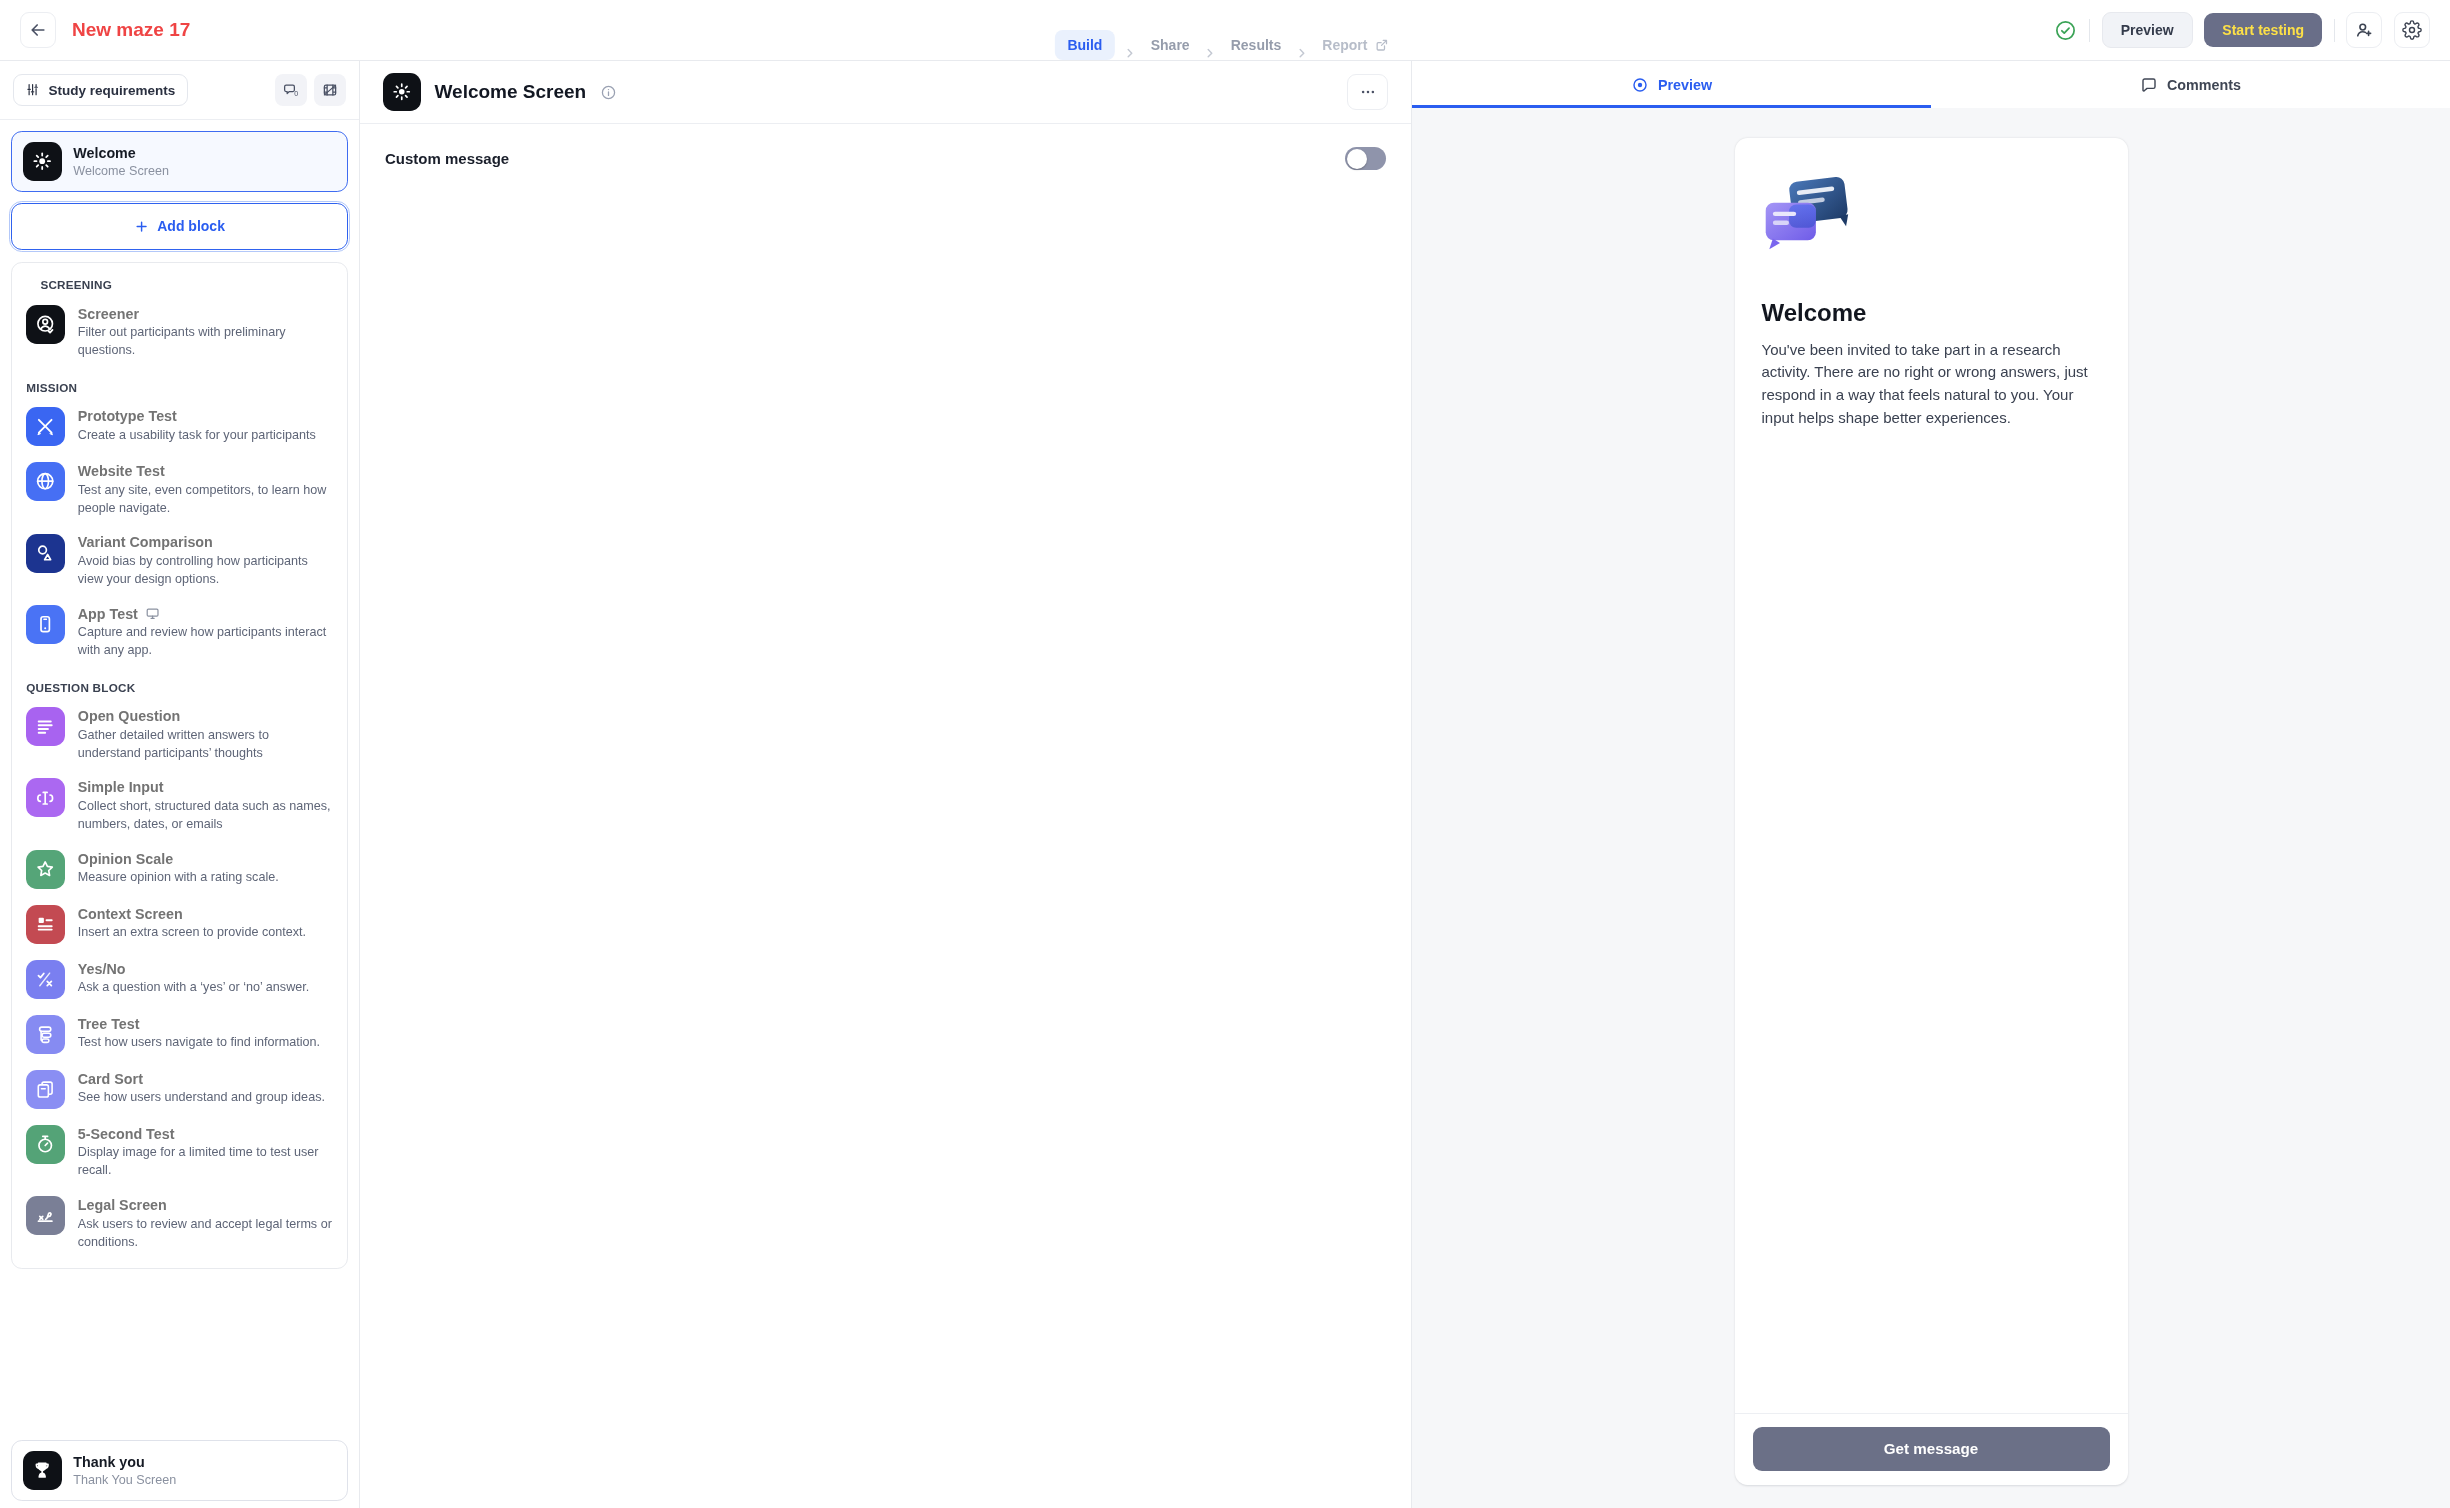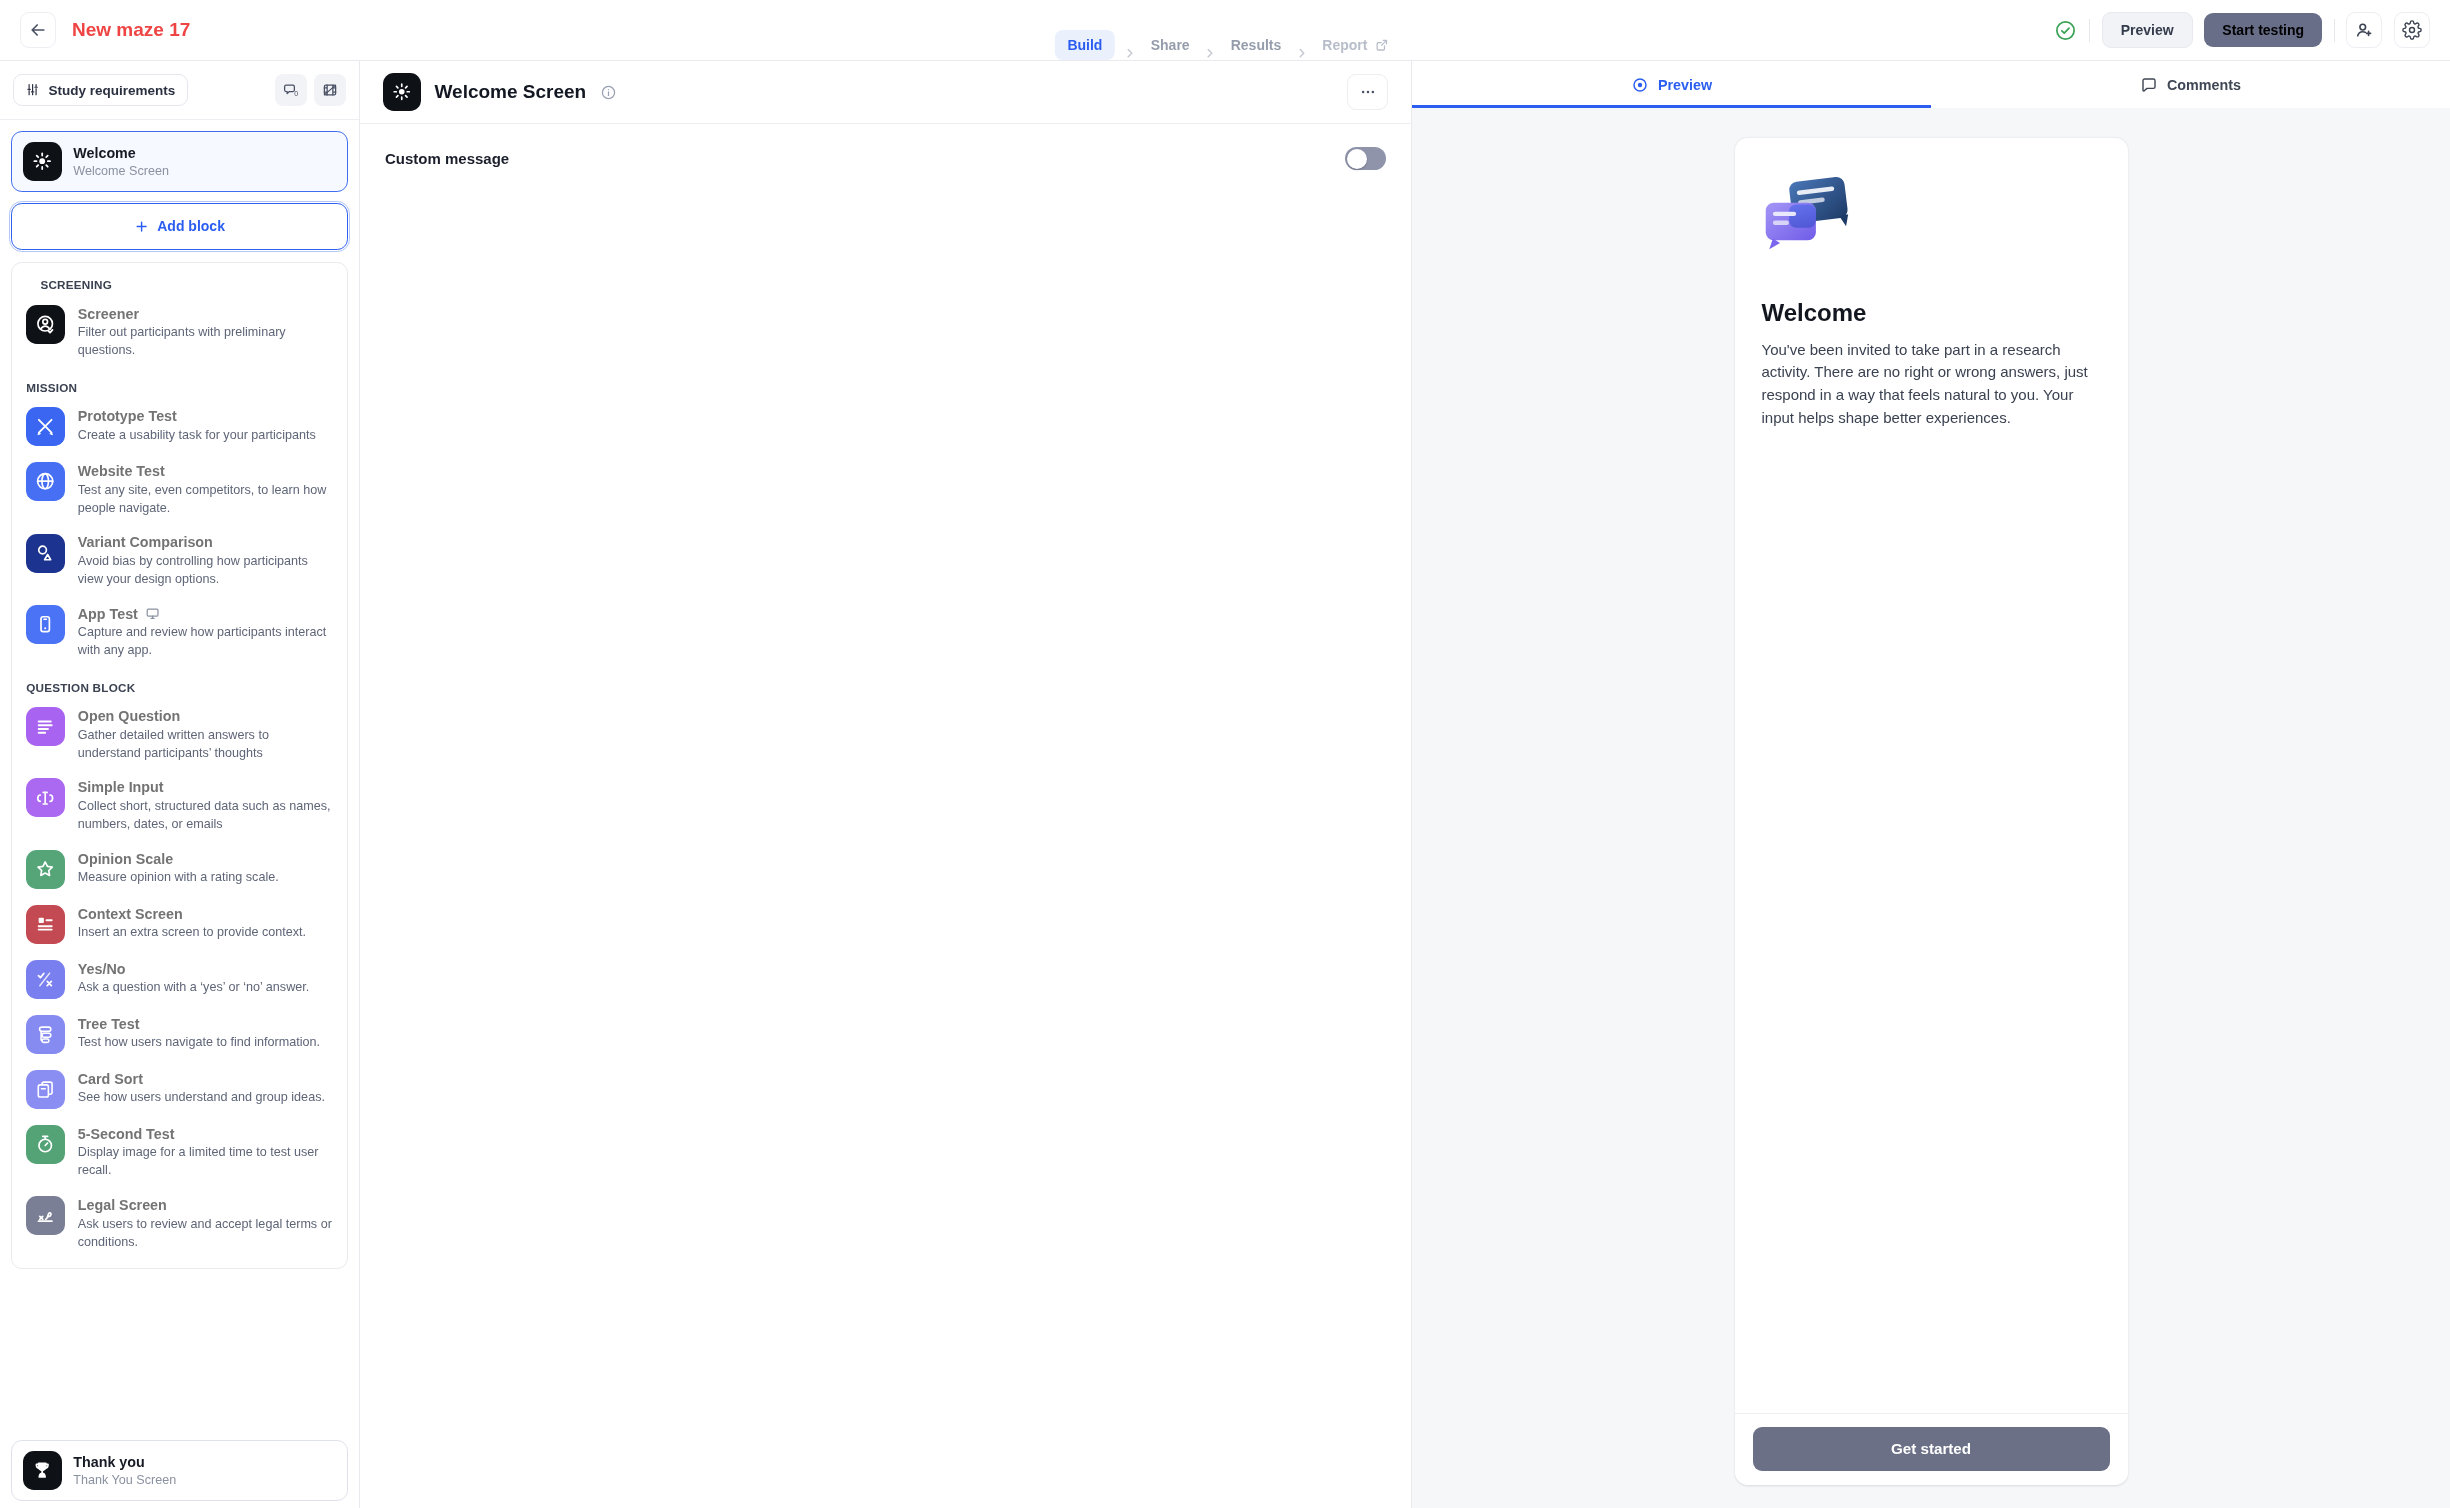--- a/index.html
+++ b/index.html
@@ -19,21 +19,21 @@
             display:flex; align-items:flex-end; gap:8px; font-size:14px; font-weight:600; }
   .crumb { color:#959cab; padding:7.2px 5.4px; }
   .crumb.active { color:#2a5df0; background:#eaf1fd; padding:7.2px 12.6px; border-radius:8px; }
   .crumb.dim { color:#b7bdc9; display:flex; align-items:center; gap:6.3px; }
   .crumb-sep { color:#c3c8d2; display:flex; }
   .topbar-right { margin-left:auto; display:flex; align-items:center; gap:11.7px; }
   .vdiv { width:0.9px; height:23px; background:#e4e7ec; }
   .btn { border:none; border-radius:9px; font-family:inherit; font-size:14px; font-weight:600;
          padding:9px 18px; cursor:pointer; }
   .btn-light { background:#f1f3f7; color:#343b4b; border:0.9px solid #e7e9ee; }
-  .btn-slate { background:#696e88; color:#000000; }
+  .btn-slate { background:#696e88; color:#fde047; }
 
   
   .main { flex:1; display:flex; min-height:0; }
 
   
   .sidebar { width:360px; flex:0 0 360px; border-right:0.9px solid #e8eaee; display:flex;
              flex-direction:column; min-height:0; background:#fff; }
   .sb-head { height:59px; flex:0 0 59px; border-bottom:0.9px solid #eceef2; display:flex;
              align-items:center; padding:0 12.6px; gap:7.2px; }
   .chip { display:flex; align-items:center; gap:8px; border:0.9px solid #e4e7ed; border-radius:9px;
@@ -554,21 +554,21 @@
                   <rect x="12" y="42" width="26" height="5" rx="2.5" fill="#e9e7fb"></rect>
                   <rect x="12" y="52" width="18" height="5" rx="2.5" fill="#d8d4f8"></rect>
                 </g>
               </svg>
             </span>
             <h3 class="pv-heading">Welcome</h3>
             <p class="pv-text">You've been invited to take part in a research activity. There are no right or wrong answers, just respond in a way that feels natural to you. Your input helps shape better experiences.</p>
           </div>
           <span class="spacer"></span>
           <div class="pv-foot">
-            <button class="cta">Get started</button>
+            <button class="cta">Get message</button>
           </div>
         </div>
       </div>
     </section>
 
   </div>
 </div>
 
 
 </body></html>

